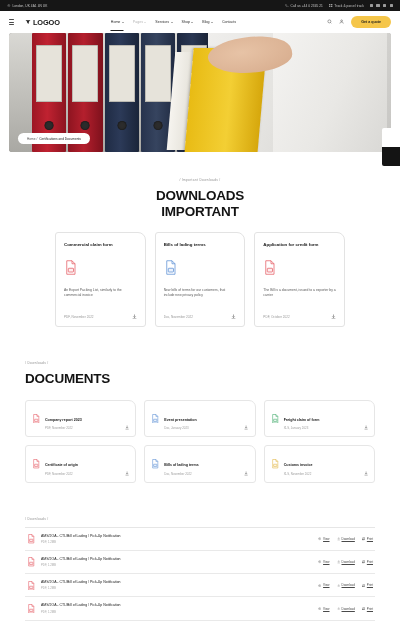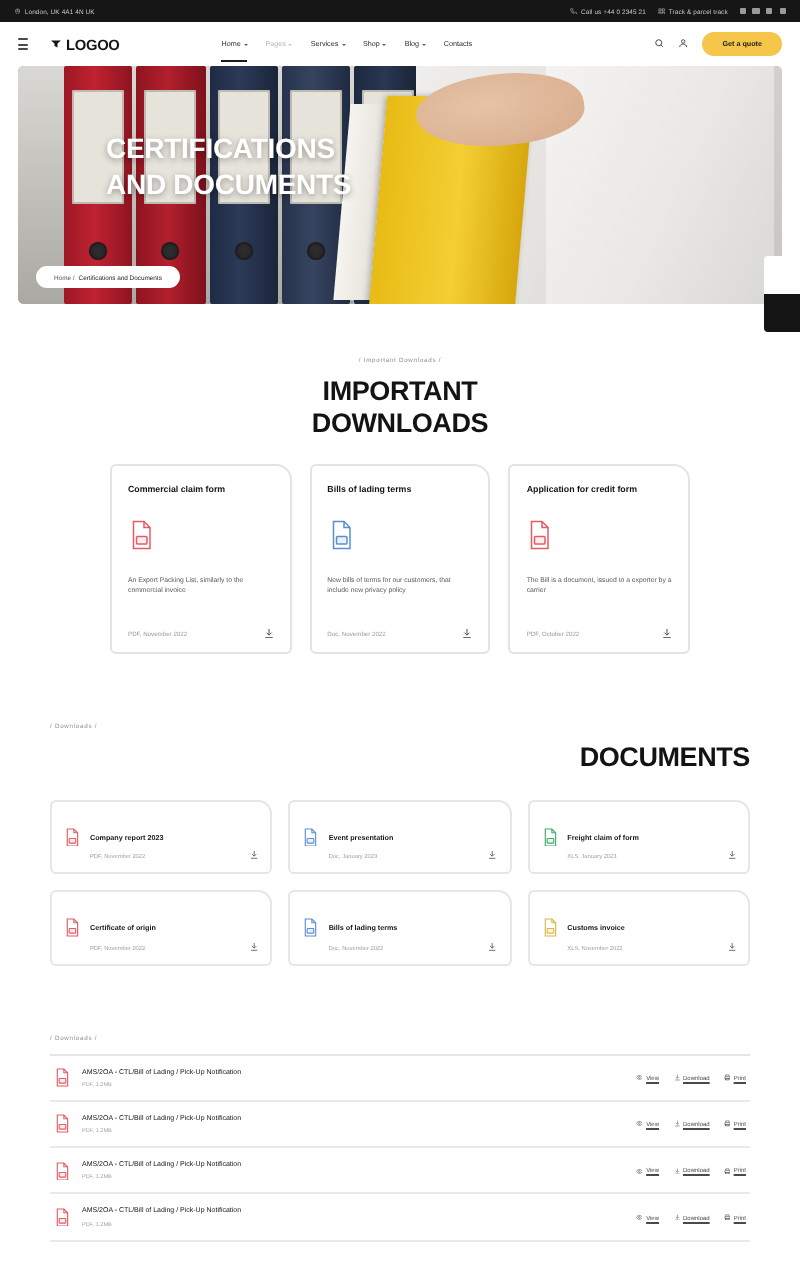--- a/index.html
+++ b/index.html
@@ -259,21 +259,21 @@
     align-items: flex-end;
     justify-content: space-between;
   }
   .card-meta { font-size: 3.1px; color: #9a9a9a; }
   .dl-ico { width: 5px; height: 5.5px; color: #2b2b2b; }
   .dl-ico svg { width: 100%; height: 100%; display: block; }
 
   
   .documents { padding-top: 34px; }
   .documents .eyebrow { margin-bottom: 6px; }
-  .documents .sec-title { margin-bottom: 12px; text-align: right; }
+  .documents .sec-title { margin-bottom: 12px; }
   .doc-grid {
     display: grid;
     grid-template-columns: repeat(3, 1fr);
     gap: 8px;
   }
   .doc-card {
     border: .6px solid #e6e6e6;
     border-radius: 3px 7px 3px 3px;
     padding: 6px 6px;
     display: flex;
@@ -457,39 +457,35 @@
     <div class="binder b5">
         <span class="label"></span>
         <span class="hole"></span>
       </div>
     <div class="hand"></div>
     <div class="hero-sleeve"></div>
     <div class="paper-stack"></div>
     <div class="yellow-folder"></div>
     <div class="skin"></div>
   </div>
-  <div class="hero-title">
-    <div>CERTIFICATIONS</div>
-    <div>AND DOCUMENTS</div>
-  </div>
   <div class="breadcrumb">
     <span>Home /</span>
     <span class="bc-cur">Certifications and Documents</span>
   </div>
 </div>
 <div class="float-panel">
   <div class="fp-top"></div>
   <div class="fp-bot"></div>
 </div>
 
 <div class="section downloads">
   <div class="eyebrow">/ Important Downloads /</div>
   <div class="sec-title">
+    <div>DOWNLOADS</div>
     <div>IMPORTANT</div>
-    <div>DOWNLOADS</div>
   </div>
 
   <div class="cards">
 
     <div class="card">
       <div class="card-title">Commercial claim form</div>
       <div class="doc-ico">
         <svg viewBox="0 0 34 40" fill="none" stroke="#e45b63" stroke-width="2">
           <path d="M7 2h14l8 8v28H7z"></path>
             <path d="M21 2v8h8"></path>

